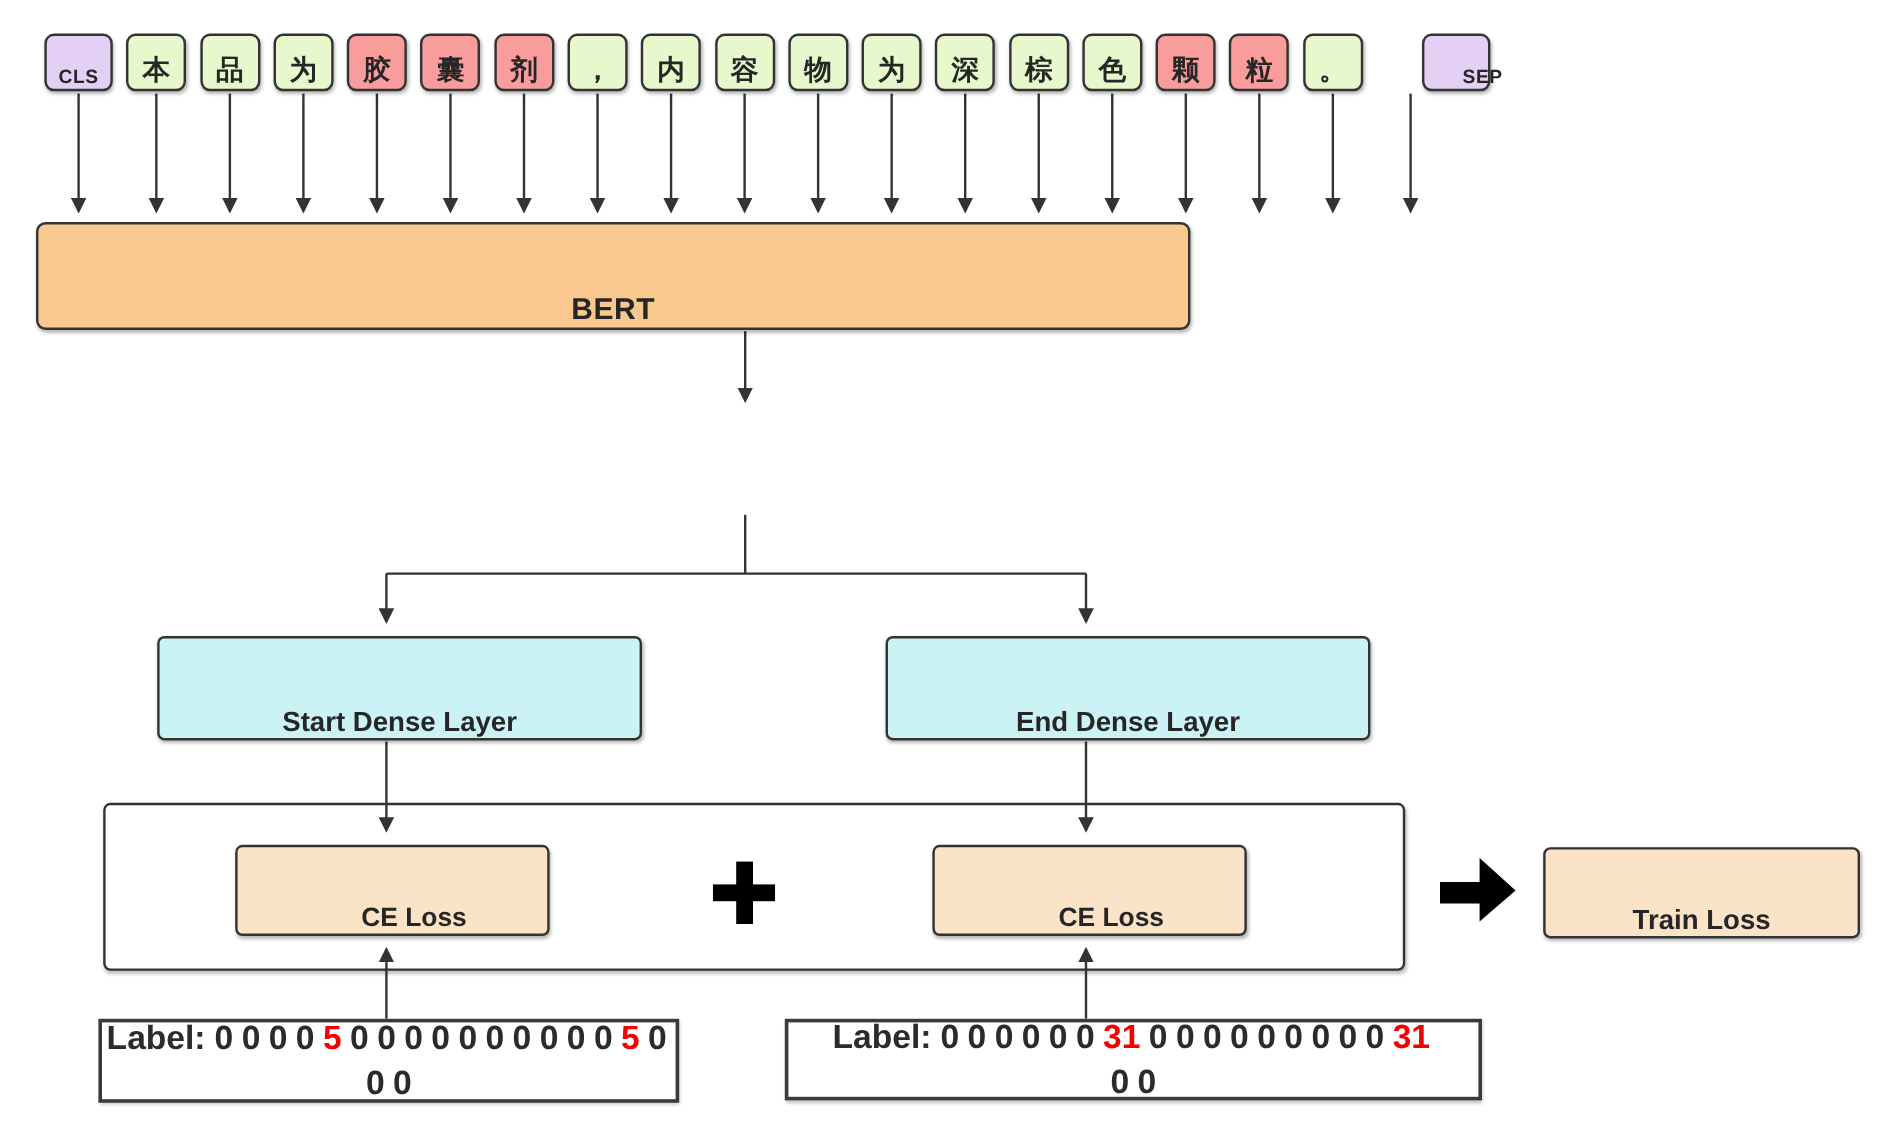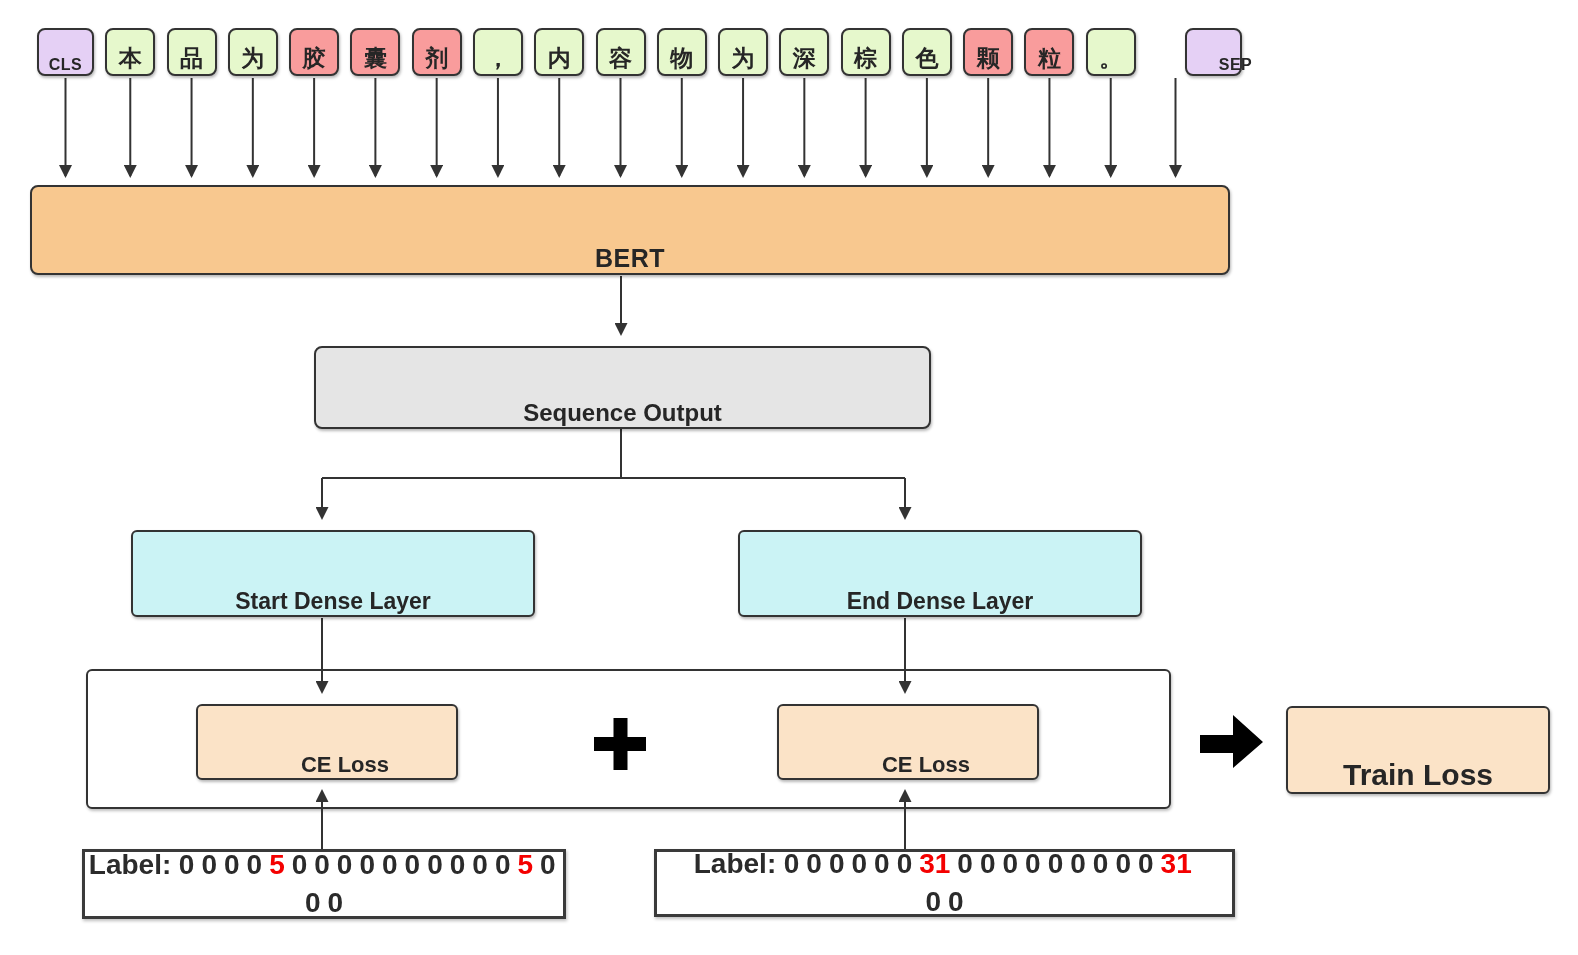--- a/index.html
+++ b/index.html
@@ -13,30 +13,30 @@
   .node{position:absolute;box-sizing:border-box;border:2.5px solid var(--border,#333);
         display:flex;align-items:flex-end;justify-content:center;
         font-weight:bold;color:#262626;z-index:10;
         box-shadow:1px 2px 3px rgba(0,0,0,0.28);}
   .token{top:28px;height:48px;border-radius:8px;font-size:23px;z-index:10;}
   .token.special{font-size:16px;letter-spacing:0.5px;}
   .token.special{background:var(--special);}
   .token.normal{background:var(--normal);}
   .token.entity{background:var(--entity);}
 
-  .bert{left:30px;top:185px;width:1200px;height:90px;background:var(--bert);border-radius:8px;font-size:25px;letter-spacing:0.5px;}
+  .bert{left:30px;top:185px;width:962px;height:90px;background:var(--bert);border-radius:8px;font-size:25px;letter-spacing:0.5px;}
   .seqout{left:314px;top:346px;width:617px;height:83px;background:var(--gray);border-radius:8px;font-size:24px;}
   .dense{top:530px;width:404px;height:87px;background:var(--cyan);border-radius:6px;font-size:23px;}
   .dense.start{left:131px;}
   .dense.end{left:716px;margin-left:22px;}
   .loss-container{left:86px;top:669px;width:1081px;height:136px;background:#ffffff;border:2px solid #333;border-radius:6px;position:absolute;z-index:2;box-shadow:1px 2px 3px rgba(0,0,0,0.25);}
   .celoss{top:704px;width:262px;height:76px;background:var(--peach);border-radius:6px;font-size:22px;padding-left:36px;}
   .celoss.start{left:196px;}
   .celoss.end{left:777px;}
-  .trainloss{left:1286px;top:706px;width:264px;height:88px;background:var(--peach);border-radius:6px;font-size:30px;}
+  .trainloss{left:1286px;top:706px;width:264px;height:76px;background:var(--peach);border-radius:6px;font-size:23px;}
 
   .plus{position:absolute;left:594px;top:717px;z-index:10;}
 
   .lbox{position:absolute;box-sizing:border-box;border:3px solid #3a3a3a;background:#fff;
         display:flex;flex-direction:column;justify-content:center;align-items:center;
         font-weight:bold;font-size:28px;color:#2b2b2b;z-index:10;line-height:1.35;
         box-shadow:1px 2px 3px rgba(0,0,0,0.25);}
   .lbox.start{left:82px;top:849px;width:484px;height:70px;}
   .lbox.end{left:654px;top:849px;width:581px;height:68px;}
   .lline{white-space:nowrap;}
@@ -148,21 +148,20 @@
       <div class="node token normal" style="left: 1085.72px; width: 50px;">
         <span>。</span>
       </div>
       <div class="node token special" style="left: 1185px; width: 57px; padding-left: 44px;">
         <span>SEP</span>
       </div>
     </div>
 
   <div class="node bert">BERT</div>
 
-  <div class="node seqout">Sequence Output</div>
 
   <div class="node dense start">Start Dense Layer</div>
   <div class="node dense end">End Dense Layer</div>
 
   <div class="loss-container"></div>
 
   <div class="node celoss start">CE Loss</div>
   <div class="node celoss end">CE Loss</div>
 
   <svg class="plus" width="52" height="54" viewBox="0 0 52 54" xmlns="http://www.w3.org/2000/svg" aria-label="+">

